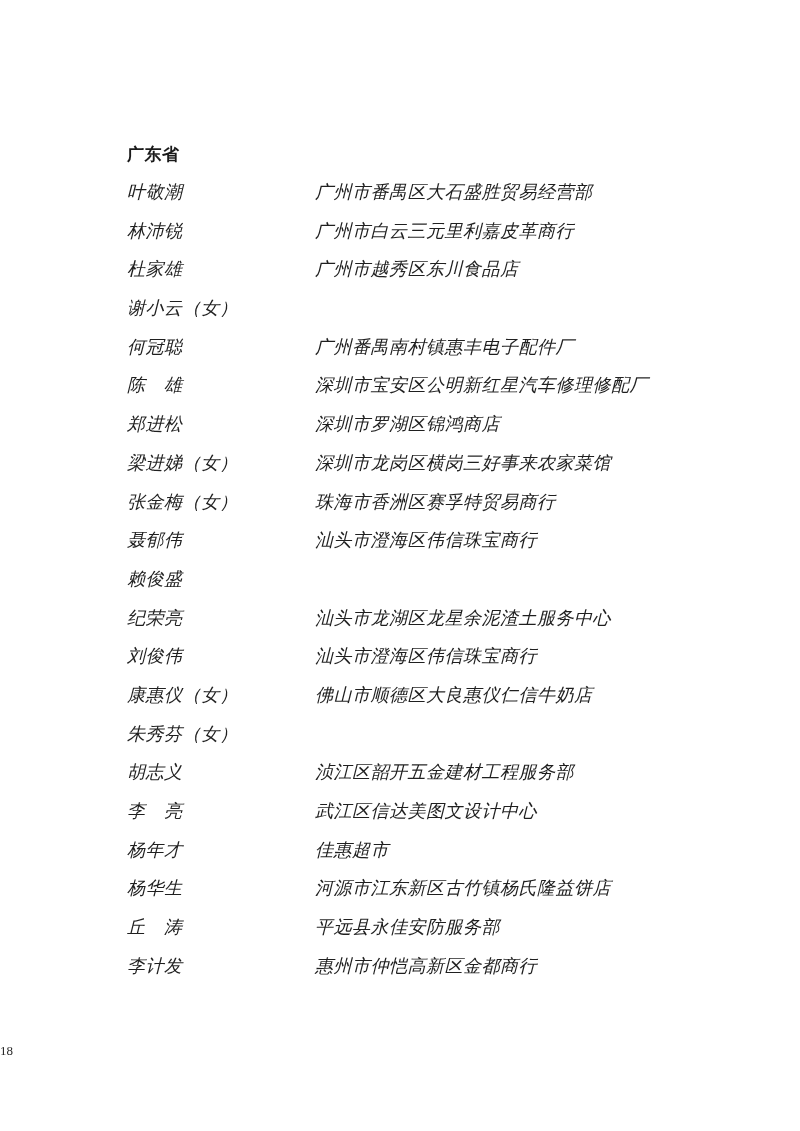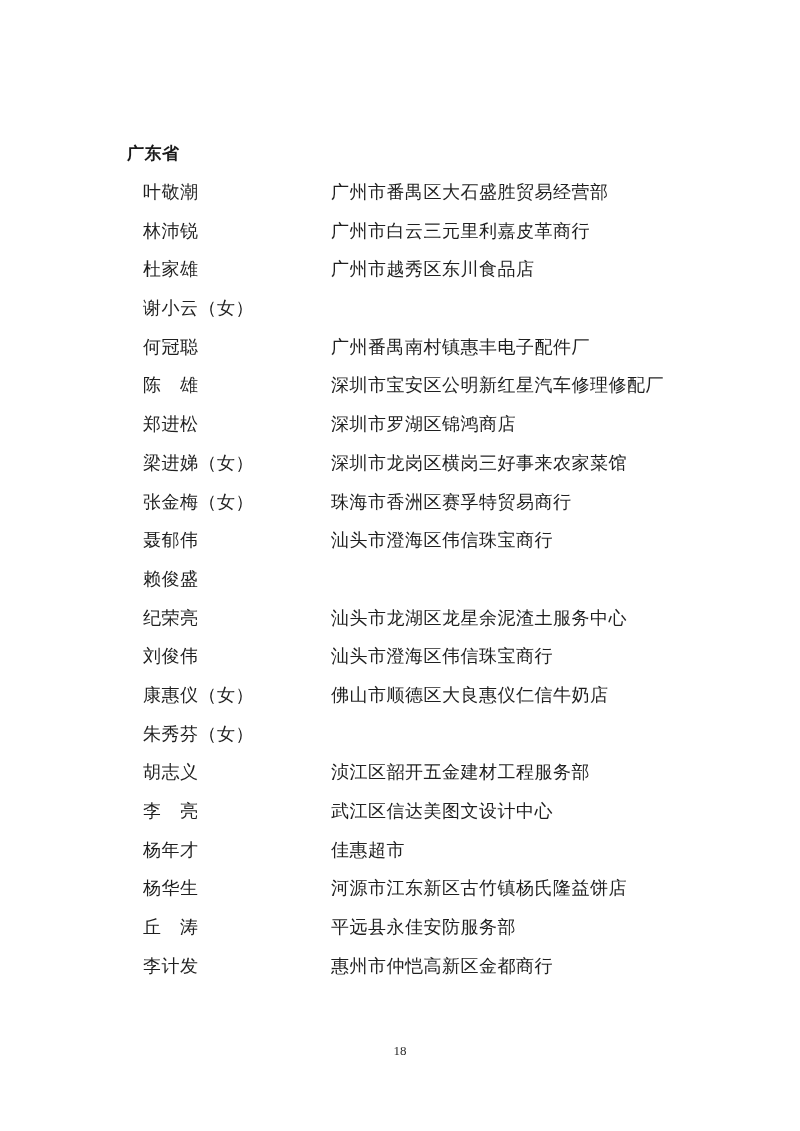--- a/index.html
+++ b/index.html
@@ -22,26 +22,26 @@
     top: 146px;
     width: 580px;
   }
   .province-heading {
     margin: 0;
     font-size: 17px;
     font-weight: bold;
     line-height: 17px;
     letter-spacing: 0.5px;
     color: #1a1a1a;
-    font-family: Liberation Mono, monospace;
   }
   .rows {
     list-style: none;
-    margin: 19px 0 0 16px;
+    margin: 19px 0 0 0;
     padding: 0;
+    font-style: italic;
   }
   .row {
     display: flex;
     align-items: flex-start;
     height: 38.7px;
     font-size: 18px;
     line-height: 20px;
     letter-spacing: 0.5px;
   }
   .name {
@@ -50,21 +50,20 @@
   }
   .org {
     flex: 1;
     white-space: pre;
   }
   .page-number {
     position: absolute;
     left: 0;
     top: 1043px;
     width: 100%;
-    text-align: center;
     font-size: 13px;
     color: #2a2a2a;
   }
 </style>
 </head>
 <body>
 
 <div class="page">
   <div class="content">
     <h2 class="province-heading">广东省</h2>

